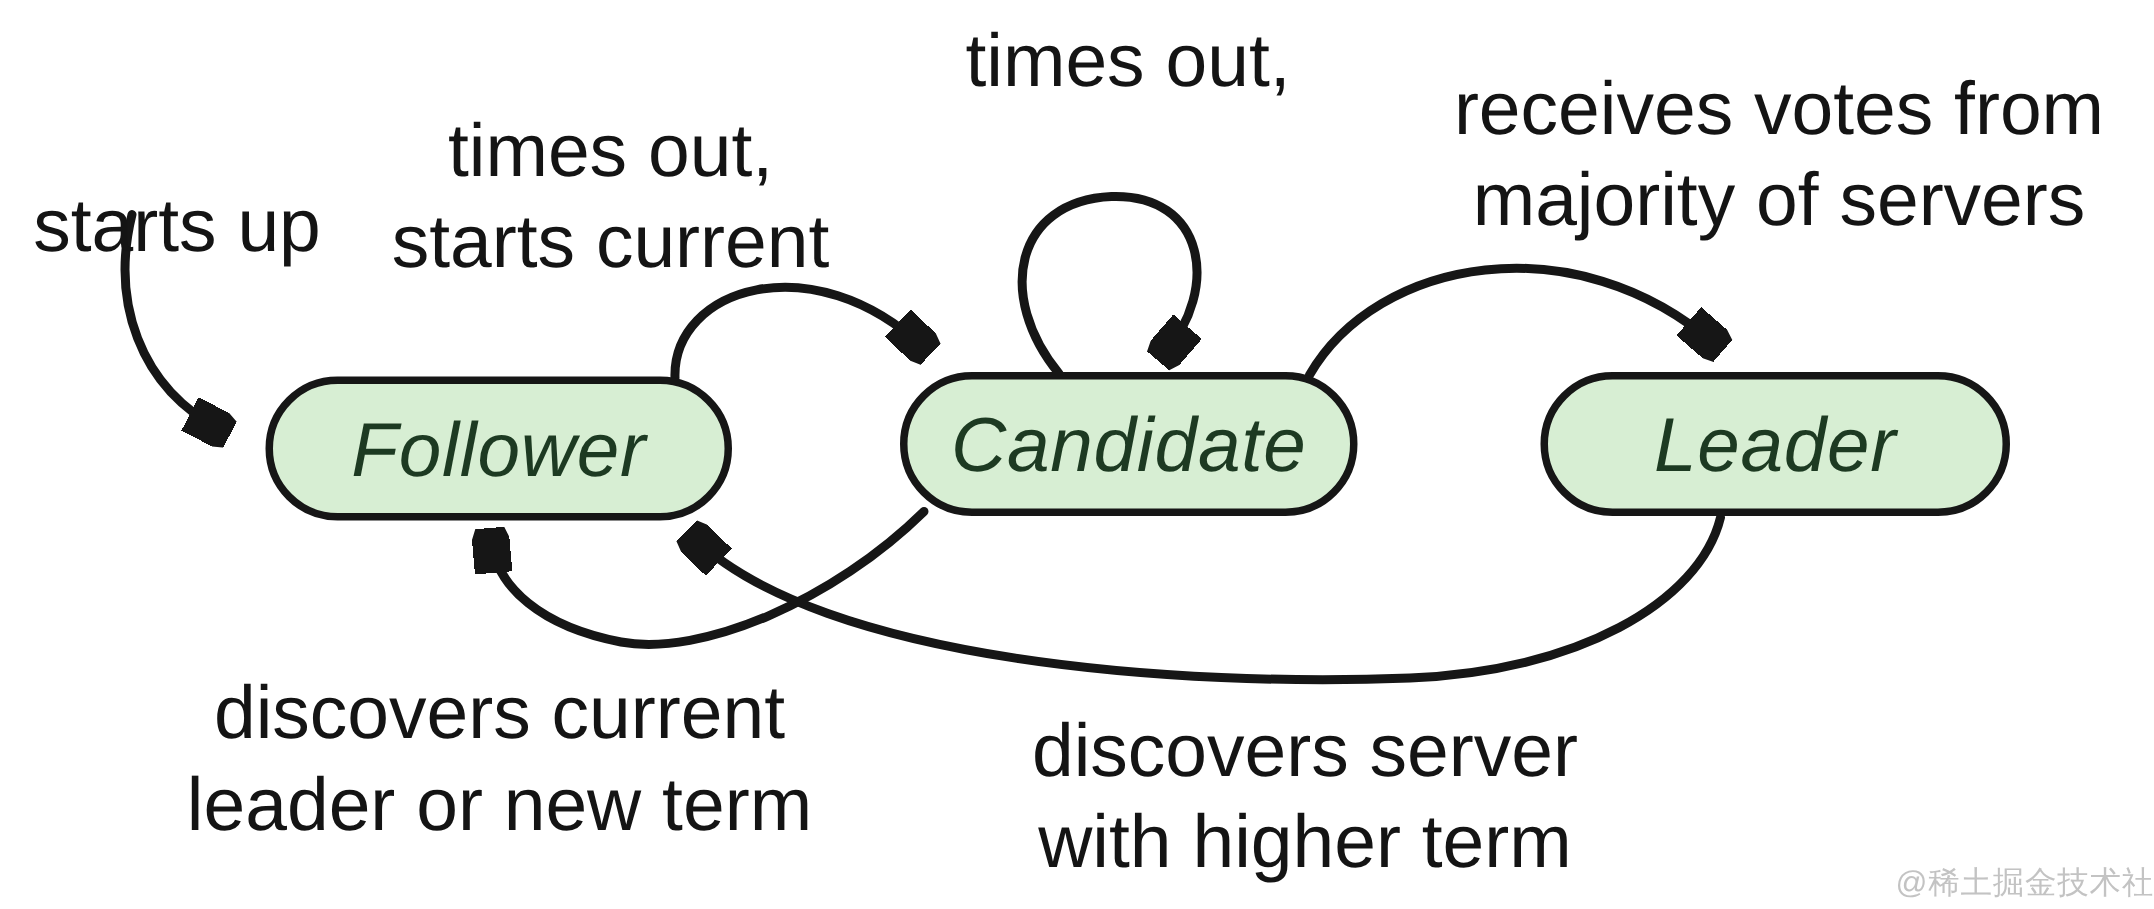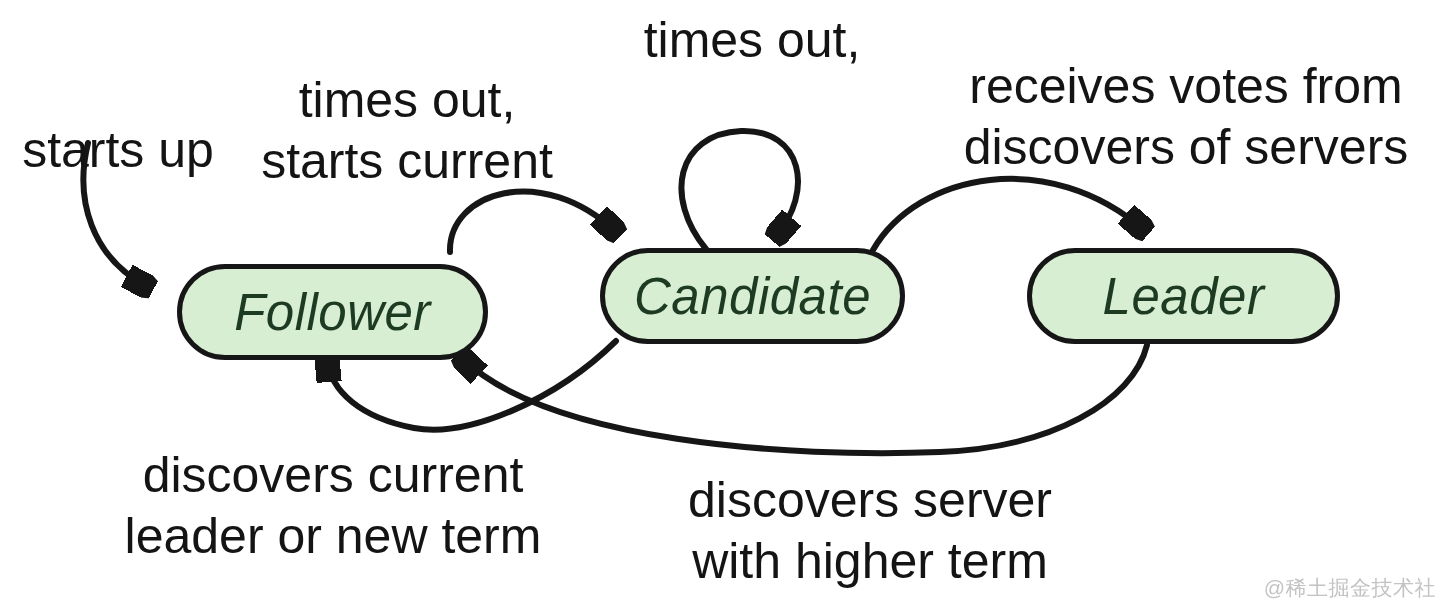--- a/index.html
+++ b/index.html
@@ -25,35 +25,35 @@
     height:96px;
     background:#d7eed3;
     border:5px solid #161616;
     border-radius:48px;
     display:flex;align-items:center;justify-content:center;
     font-size:51px;
     font-style:italic;
     color:#1d3a22;
     letter-spacing:0.5px;
   }
-  .node-follower{left:177px;top:264px;width:311px;font-style:italic;}
+  .node-follower{left:177px;top:251px;width:311px;font-style:italic;}
   .node-candidate{left:600px;top:248px;width:305px;}
   .node-leader{left:1027px;top:248px;width:313px;}
   .edge-label{
     position:absolute;
     text-align:center;
     font-size:50px;
     line-height:61px;
     color:#141414;
     white-space:nowrap;
   }
   .lbl-starts-up{left:18px;top:82px;width:200px;margin-top:38px;}
   .lbl-timeout-starts{left:217px;top:70px;width:380px;}
   .lbl-timeout-new{left:582px;top:10px;width:340px;}
-  .lbl-receives-votes{left:946px;top:42px;width:480px;margin-top:14px;}
+  .lbl-receives-votes{left:946px;top:42px;width:480px;}
   .lbl-discovers-leader{left:98px;top:445px;width:470px;}
   .lbl-discovers-term{left:660px;top:470px;width:420px;}
   .watermark{
     position:absolute;
     left:1262px;top:574px;
     width:174px;
     font-size:21px;
     color:#c3c3c3;
     text-align:right;
     letter-spacing:0.5px;
@@ -96,21 +96,21 @@
     <div>times out,</div>
     <div>starts current</div>
   </div>
 
   <div class="edge-label lbl-timeout-new">
     <div>times out,</div>
   </div>
 
   <div class="edge-label lbl-receives-votes">
     <div>receives votes from</div>
-    <div>discovers of servers</div>
+    <div>majority of servers</div>
   </div>
 
   <div class="edge-label lbl-discovers-leader">
     <div>discovers current</div>
     <div>leader or new term</div>
   </div>
 
   <div class="edge-label lbl-discovers-term">
     <div>discovers server</div>
     <div>with higher term</div>

